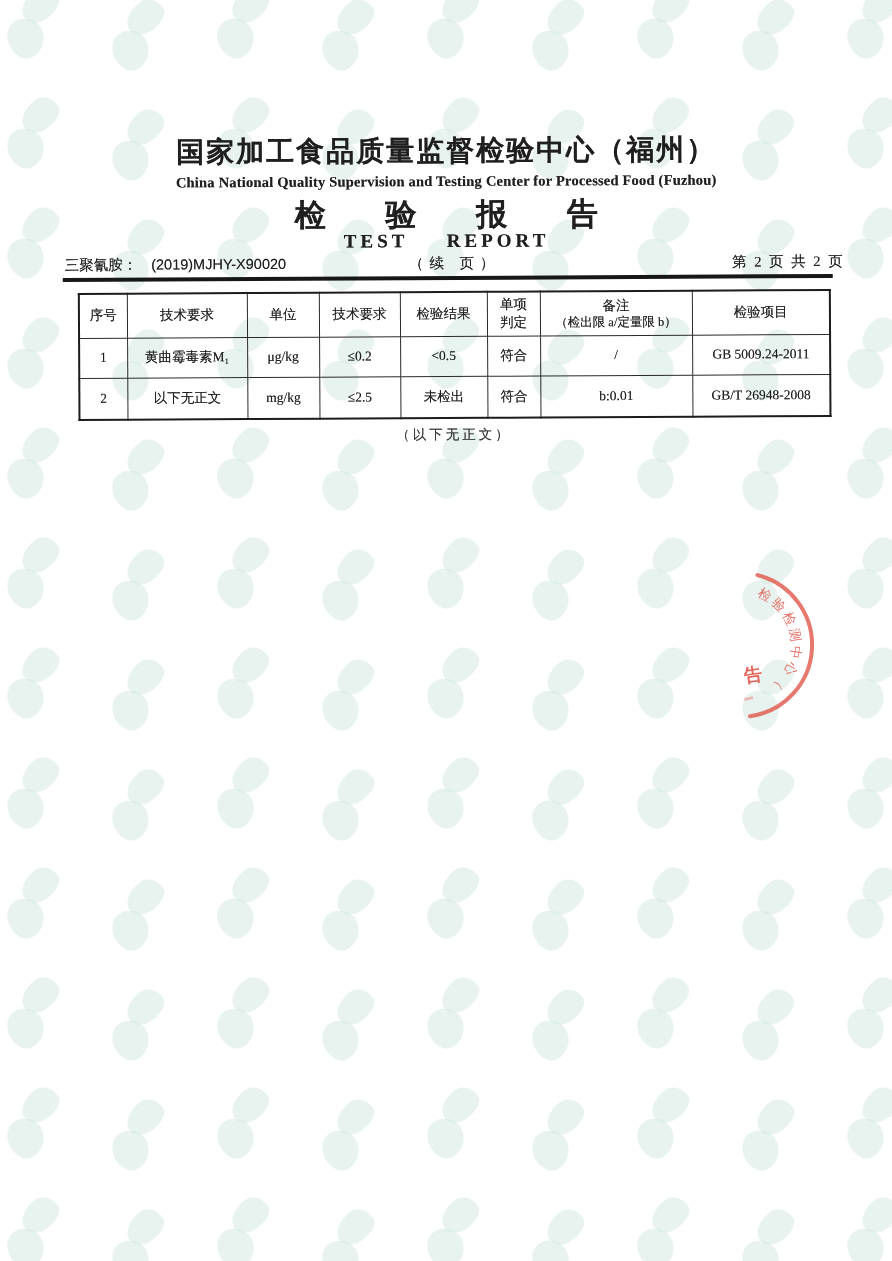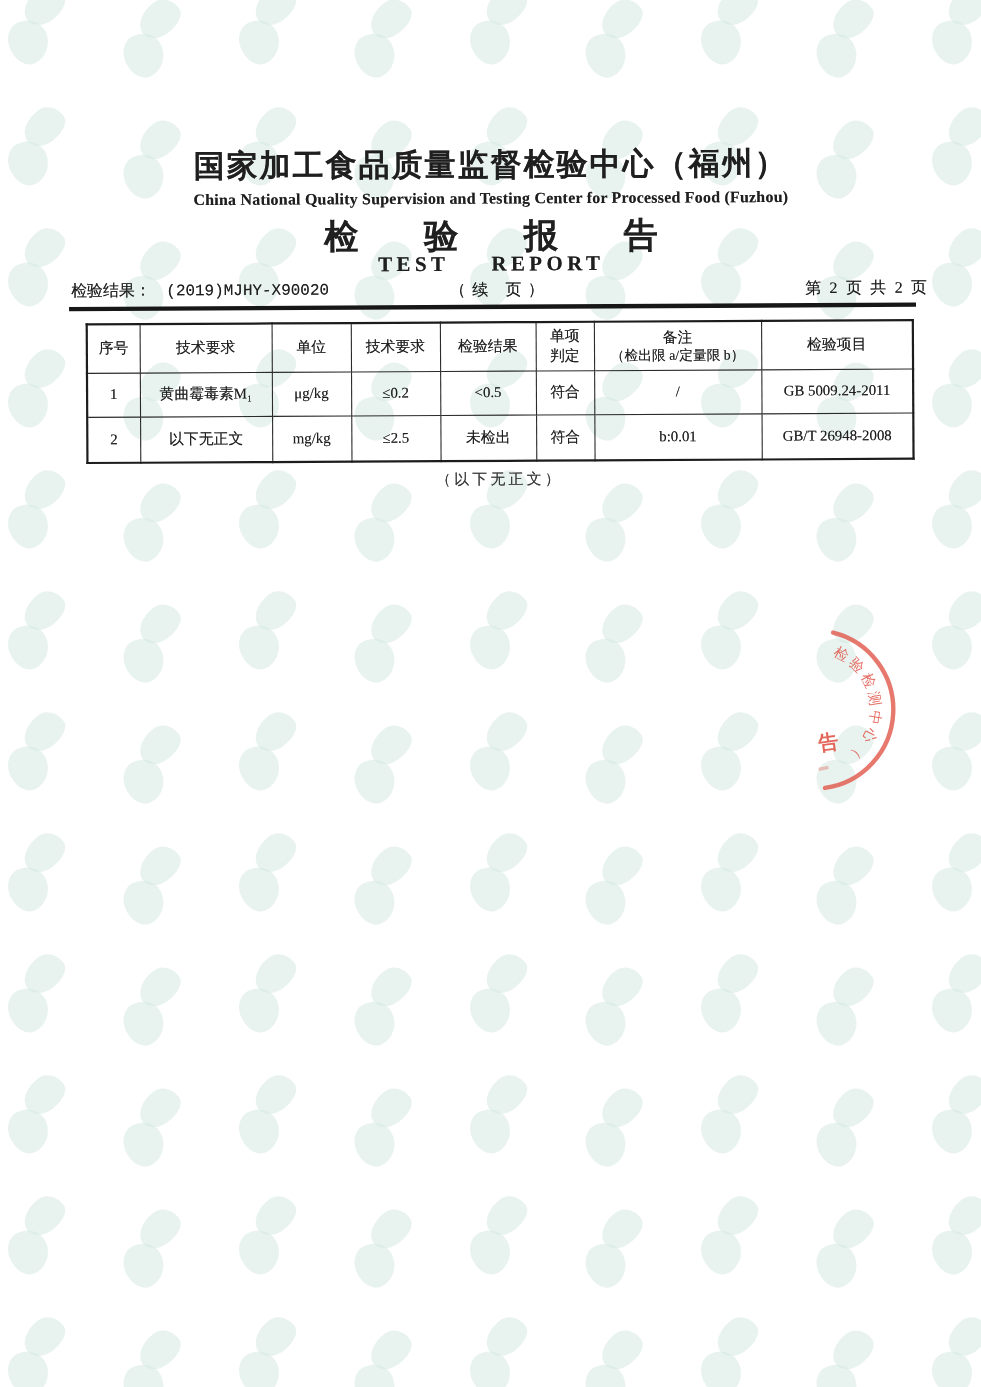--- a/index.html
+++ b/index.html
@@ -51,21 +51,21 @@
     font-size: 19px; font-weight: bold; letter-spacing: 4px; word-spacing: 30px;
     line-height: 22px;
   }
   .meta-row {
     display: flex; align-items: flex-end;
     margin: 2px 48px 0 64px; font-size: 14.5px; line-height: 18px;
   }
   .meta-left  { flex: 1 1 0; text-align: left; }
   .meta-center{ flex: 0 0 auto; letter-spacing: 6px; }
   .meta-right { flex: 1 1 0; text-align: right; letter-spacing: 2px; }
-  .report-no { margin-left: 14px; font-family: Liberation Mono, monospace; }
+  .report-no { margin-left: 14px; font-family: Liberation Sans, sans-serif; }
   .thick-rule {
     margin: 4px 60px 0 62px; height: 4px; background: #171717;
   }
   
   table.results {
     margin: 11px 0 0 77px;
     border-collapse: collapse;
     width: 751px;
     table-layout: fixed;
     font-size: 13.5px;
@@ -208,21 +208,21 @@
 
   <div class="content">
 
     <div class="org-cn ink">国家加工食品质量监督检验中心（福州）</div>
     <div class="org-en ink">China National Quality Supervision and Testing Center for Processed Food (Fuzhou)</div>
     <div class="title-cn ink">检 验 报 告</div>
     <div class="title-en ink">TEST REPORT</div>
 
     <div class="meta-row">
       <div class="meta-left ink">
-        <span>检验结果：</span><span class="report-no">(2019)MJHY-X90020</span>
+        <span>三聚氰胺：</span><span class="report-no">(2019)MJHY-X90020</span>
       </div>
       <div class="meta-center ink">（续 页）</div>
       <div class="meta-right ink">第 2 页  共 2 页</div>
     </div>
 
     <div class="thick-rule"></div>
 
     <table class="results">
       <colgroup>
         <col style="width:48px">

